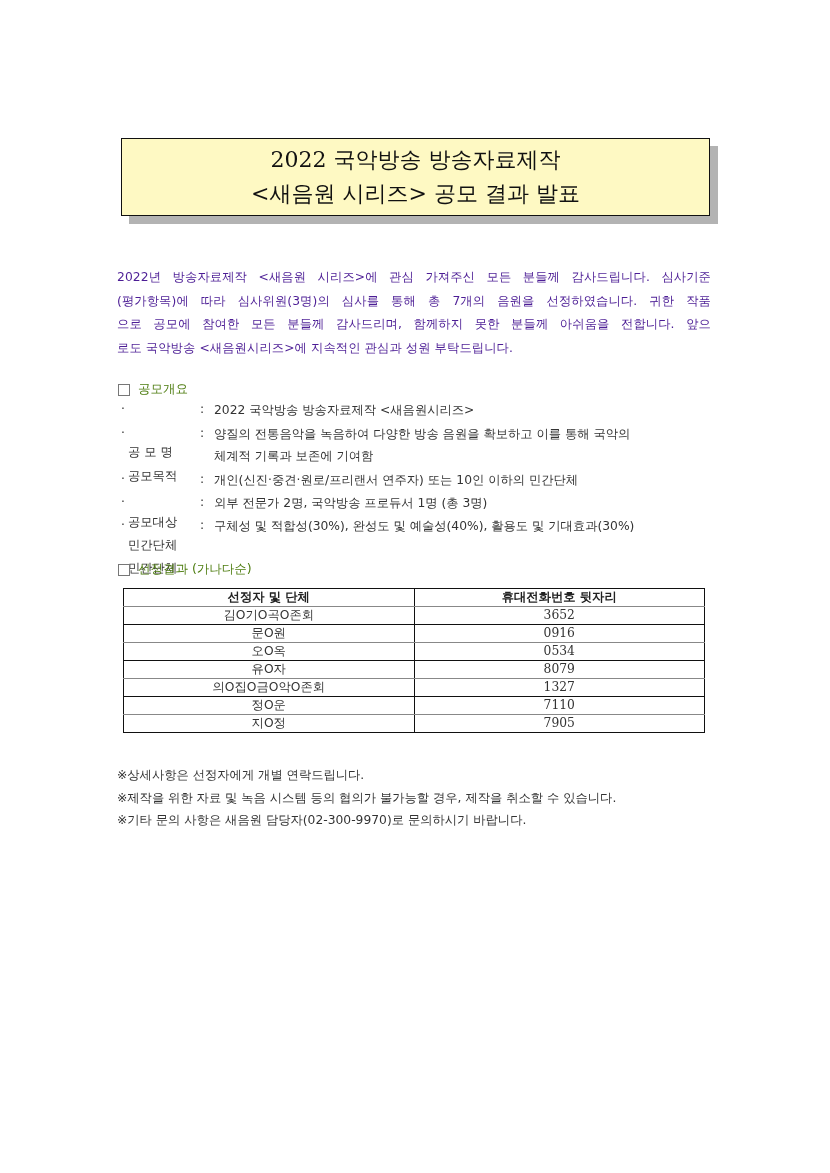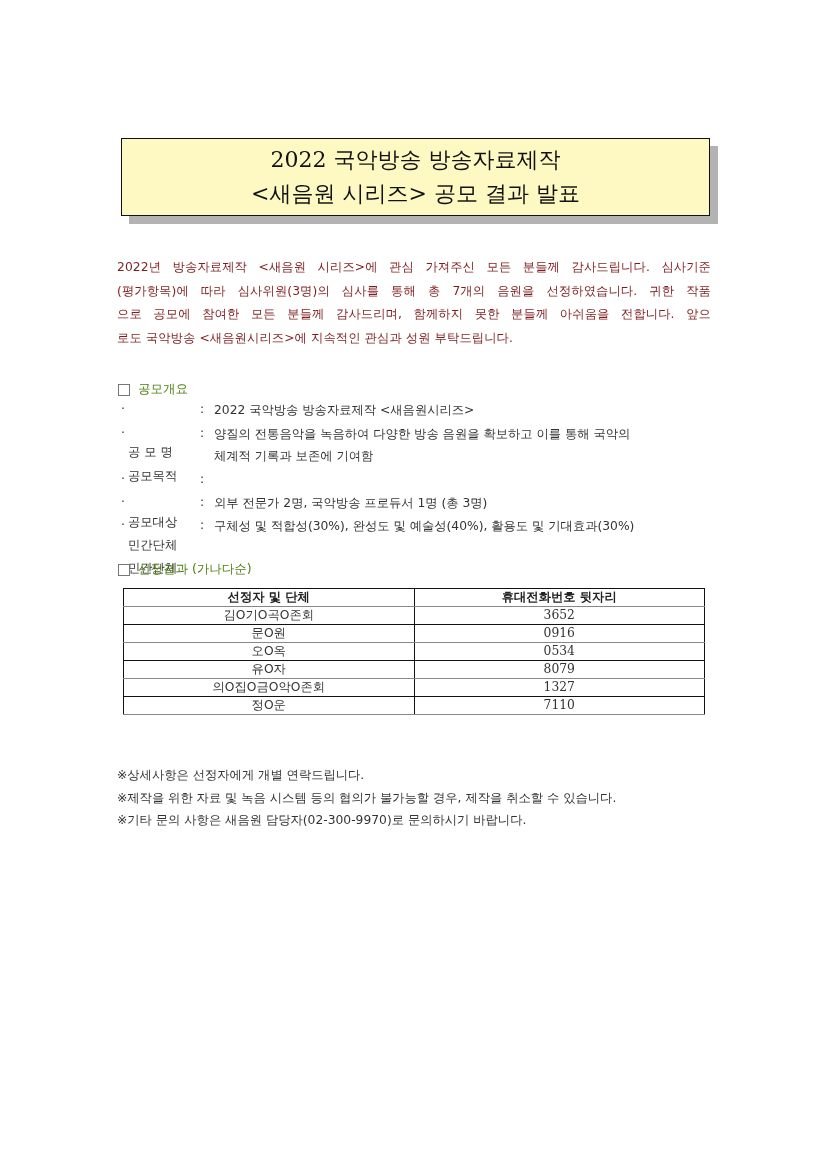--- a/index.html
+++ b/index.html
@@ -14,22 +14,22 @@
     }
     .title-box {
       position: absolute; left: 121px; top: 138px; width: 587px; height: 76px;
       background: #fef9c3; border: 1px solid #111;
       display: flex; flex-direction: column; justify-content: center; align-items: center;
       font-family: "DejaVu Serif", "Liberation Serif", serif;
       font-size: 22px; line-height: 34px; color: #111;
     }
     .title-box span { display: block; white-space: nowrap; }
     .intro {
-      position: absolute; left: 117px; top: 256px; width: 594px;
-      font-size: 12.3px; line-height: 23.5px; color: #7f1d1d;
+      position: absolute; left: 117px; top: 266px; width: 594px;
+      font-size: 12.3px; line-height: 23.5px; color: #4c1d95;
       text-align: justify; letter-spacing: 0.1px;
     }
     .intro span { display: block; white-space: nowrap; text-align-last: justify; text-align: justify; }
     .intro span.last { text-align-last: left; }
     .section-head {
       position: absolute; left: 118px; font-size: 12.5px; color: #4d7c0f;
       display: flex; align-items: center; white-space: nowrap;
     }
     .checkbox-icon {
       display: inline-block; width: 10px; height: 10px; border: 1px solid #777;
@@ -93,20 +93,21 @@
     <span class="ov-dot">·</span>
     <span class="ov-key">공모목적</span>
     <span class="ov-colon">:</span>
     <span class="ov-val">양질의 전통음악을 녹음하여 다양한 방송 음원을 확보하고 이를 통해 국악의</span>
   </div>
   <div class="ov-cont" style="top:46px;">체계적 기록과 보존에 기여함</div>
   <div class="ov-row" style="top:70px;">
     <span class="ov-dot">·</span>
     <span class="ov-key">공모대상</span>
     <span class="ov-colon">:</span>
+    <span class="ov-val">개인(신진·중견·원로/프리랜서 연주자) 또는 10인 이하의 민간단체</span>
   </div>
   <div class="ov-row" style="top:93px;">
     <span class="ov-dot">·</span>
     <span class="ov-key">민간단체</span>
     <span class="ov-colon">:</span>
     <span class="ov-val">외부 전문가 2명, 국악방송 프로듀서 1명 (총 3명)</span>
   </div>
   <div class="ov-row" style="top:116px;">
     <span class="ov-dot">·</span>
     <span class="ov-key">민간단체</span>
@@ -145,20 +146,24 @@
       <td class="num">8079</td>
     </tr>
     <tr class="r-odd">
       <td>의O집O금O악O존회</td>
       <td class="num">1327</td>
     </tr>
     <tr class="r-even">
       <td>정O운</td>
       <td class="num">7110</td>
     </tr>
+    <tr class="r-last">
+      <td>지O정</td>
+      <td class="num">7905</td>
+    </tr>
   </tbody>
 </table>
 
 <div class="notes">
   <span>※상세사항은 선정자에게 개별 연락드립니다.</span>
   <span>※제작을 위한 자료 및 녹음 시스템 등의 협의가 불가능할 경우, 제작을 취소할 수 있습니다.</span>
   <span>※기타 문의 사항은 새음원 담당자(02-300-9970)로 문의하시기 바랍니다.</span>
 </div>
 
 </body></html>

